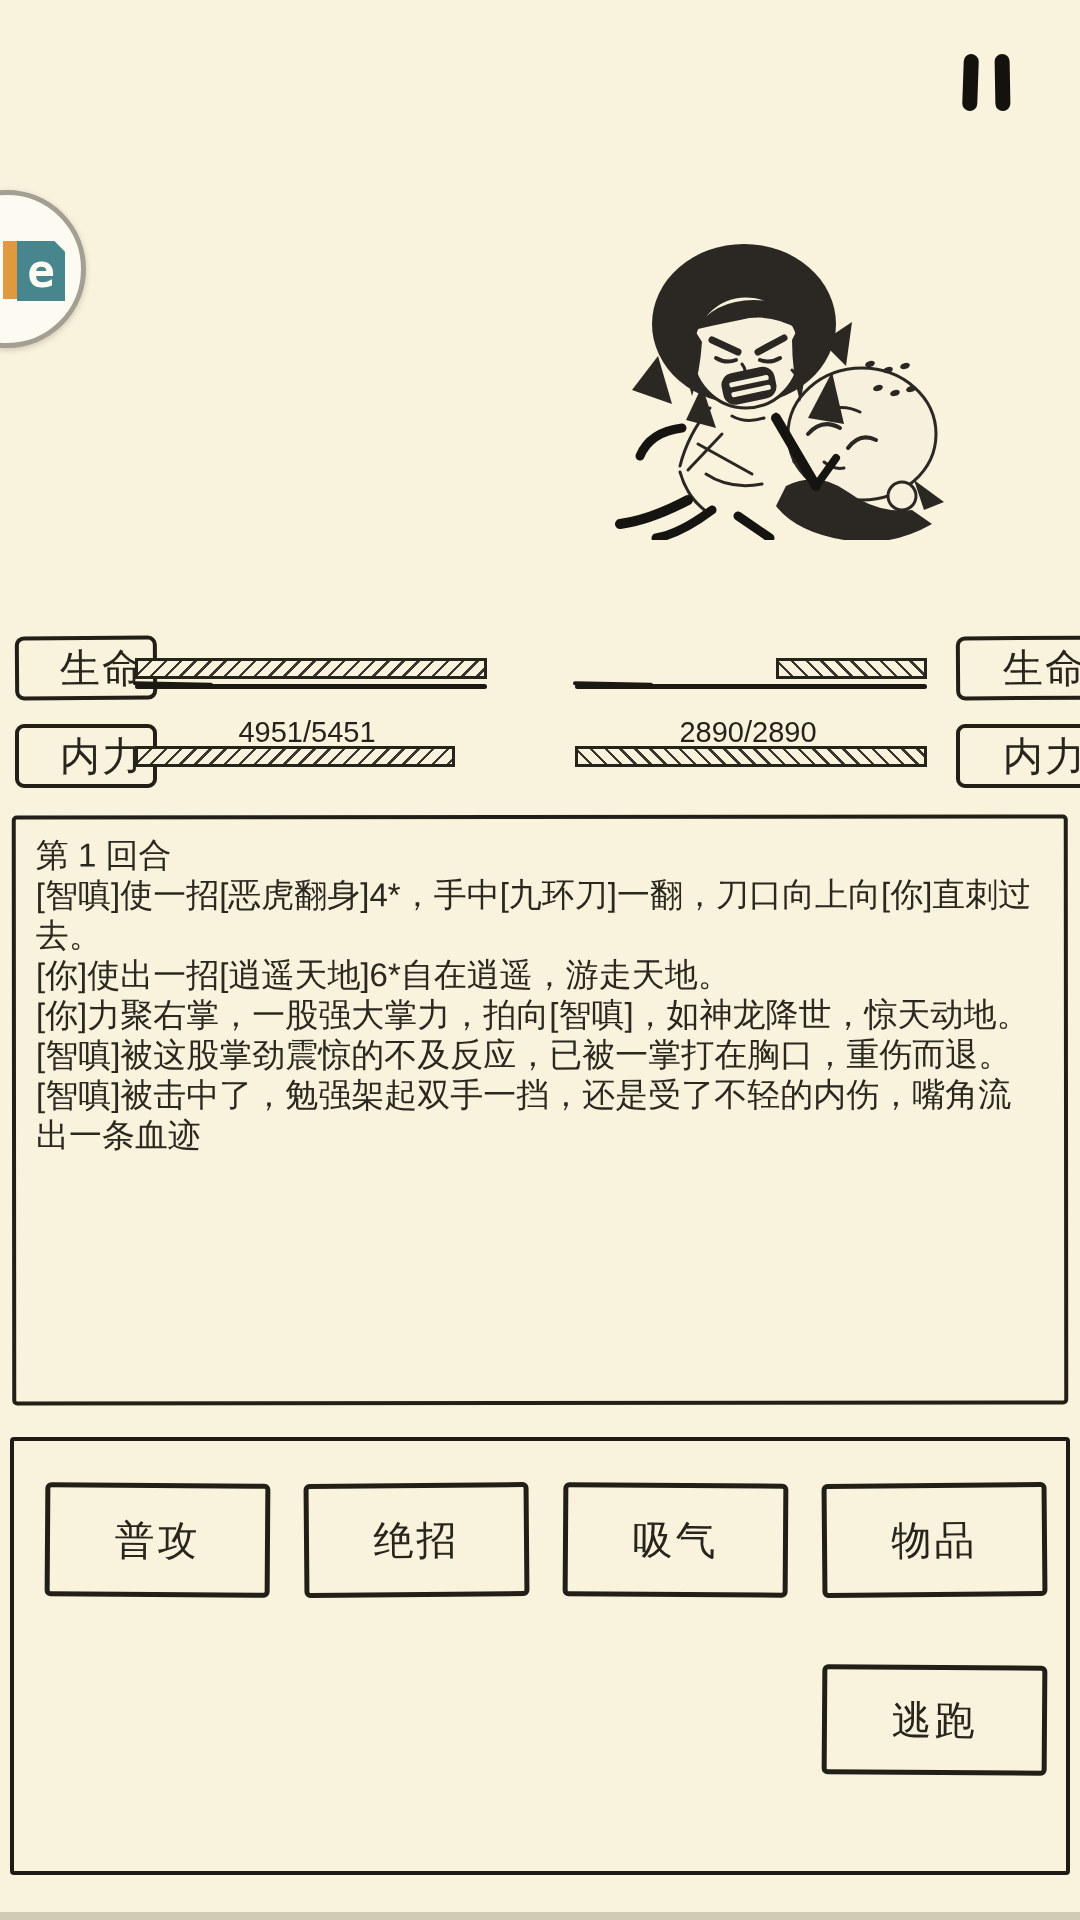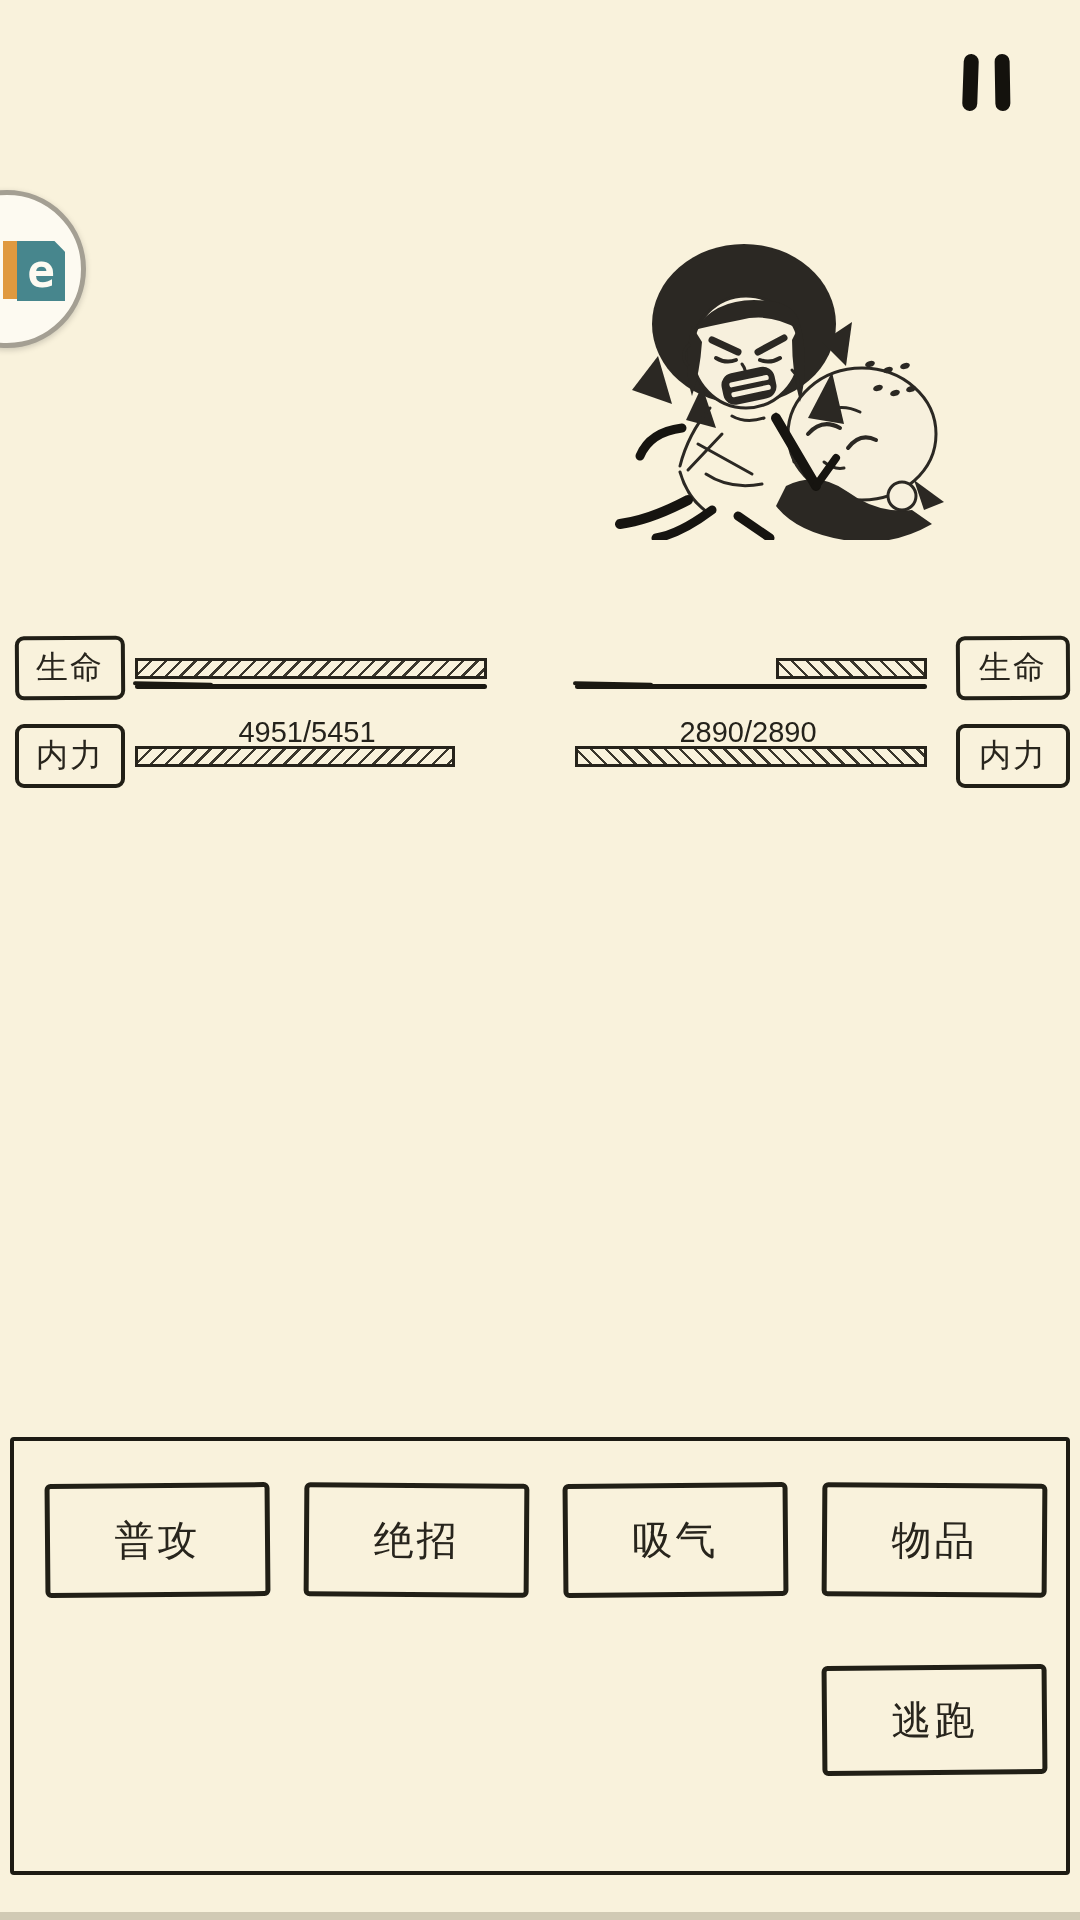--- a/index.html
+++ b/index.html
@@ -19,21 +19,21 @@
     background:#fdfaf1;border:5px solid #a49f93;box-shadow:0 2px 6px rgba(0,0,0,.18);}
   #ball .logo{position:absolute;left:70px;top:46px;width:62px;height:60px;display:flex;}
   #ball .logo .orange{width:14px;height:58px;background:#e0993f;}
   #ball .logo .teal{width:48px;height:60px;background:#47868d;clip-path:polygon(0 0,78% 0,100% 18%,100% 100%,0 100%);
     display:flex;align-items:center;justify-content:center;}
   #ball .logo .glyph{color:#fdfaf1;font-weight:bold;font-size:46px;line-height:46px;font-family:"DejaVu Sans Mono",monospace;}
   
   #illustration{position:absolute;left:570px;top:222px;width:380px;height:318px;}
   
   .label-box{position:absolute;width:102px;height:56px;border:4px solid #211f16;border-radius:9px;
-    display:flex;align-items:center;justify-content:center;font-size:32px;letter-spacing:2px;background:transparent;}
+    display:flex;align-items:center;justify-content:center;font-size:40px;letter-spacing:2px;background:transparent;padding-left:32px;}
   .lb-tilt{transform:rotate(-.4deg);}
   .bar-value{position:absolute;width:352px;text-align:center;font-size:29px;font-weight:500;color:#24221b;}
   .bar-track{position:absolute;width:352px;height:21px;display:flex;}
   .bar-track.right{justify-content:flex-end;}
   .bar-fill{height:100%;border:3px solid #26231b;box-sizing:border-box;background:#f9f2dc;}
   .hatch-l{background-image:repeating-linear-gradient(135deg,transparent 0 8px,#3a362c 8px 10.5px);}
   .hatch-r{background-image:repeating-linear-gradient(45deg,transparent 0 8px,#3a362c 8px 10.5px);}
   .bar-underline{position:absolute;width:352px;height:5px;background:#1b1912;border-radius:3px;}
   .bar-underline:before{content:"";position:absolute;left:-2px;top:-2px;width:80px;height:4px;background:#1b1912;border-radius:2px;transform:rotate(1.2deg);}
   
@@ -168,20 +168,28 @@
   </div>
 
   <div class="bar-value" style="left:572px;top:716px;">2890/2890</div>
   <div class="bar-track right" style="left:575px;top:746px;">
     <div class="bar-fill hatch-r" style="width: 100%;"></div>
   </div>
   <div class="label-box" style="left:956px;top:724px;width:106px;">
     <span>内力</span>
   </div>
 
+  <div id="log-box">
+    <p>第 1 回合</p>
+    <p>[智嗔]使一招[恶虎翻身]4*，手中[九环刀]一翻，刀口向上向[你]直刺过去。</p>
+    <p>[你]使出一招[逍遥天地]6*自在逍遥，游走天地。</p>
+    <p>[你]力聚右掌，一股强大掌力，拍向[智嗔]，如神龙降世，惊天动地。</p>
+    <p>[智嗔]被这股掌劲震惊的不及反应，已被一掌打在胸口，重伤而退。</p>
+    <p>[智嗔]被击中了，勉强架起双手一挡，还是受了不轻的内伤，嘴角流出一条血迹</p>
+  </div>
 
   <div id="action-panel"></div>
   <div class="action-btn" id="btn-attack">普攻</div>
   <div class="action-btn" id="btn-ultimate">绝招</div>
   <div class="action-btn" id="btn-inhale">吸气</div>
   <div class="action-btn" id="btn-items">物品</div>
   <div class="action-btn" id="btn-flee">逃跑</div>
 
   <div id="bottom-strip"></div>
 </div>

